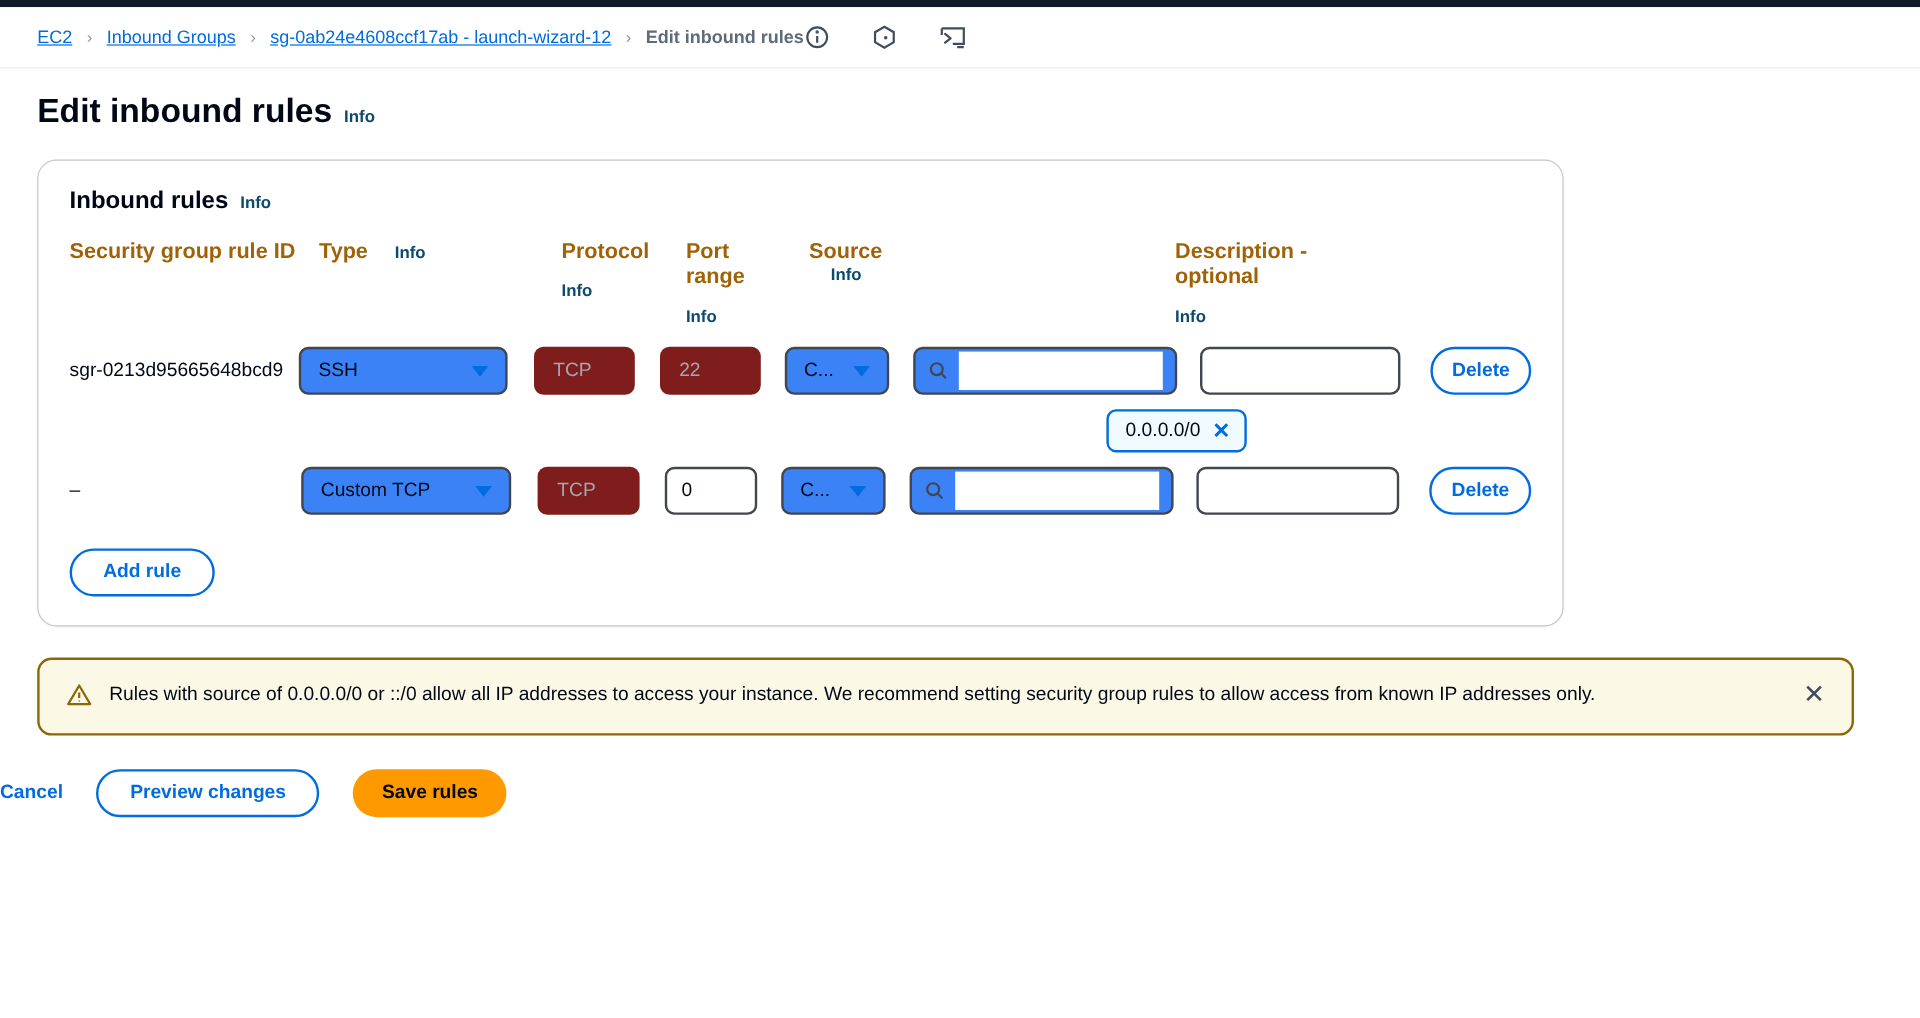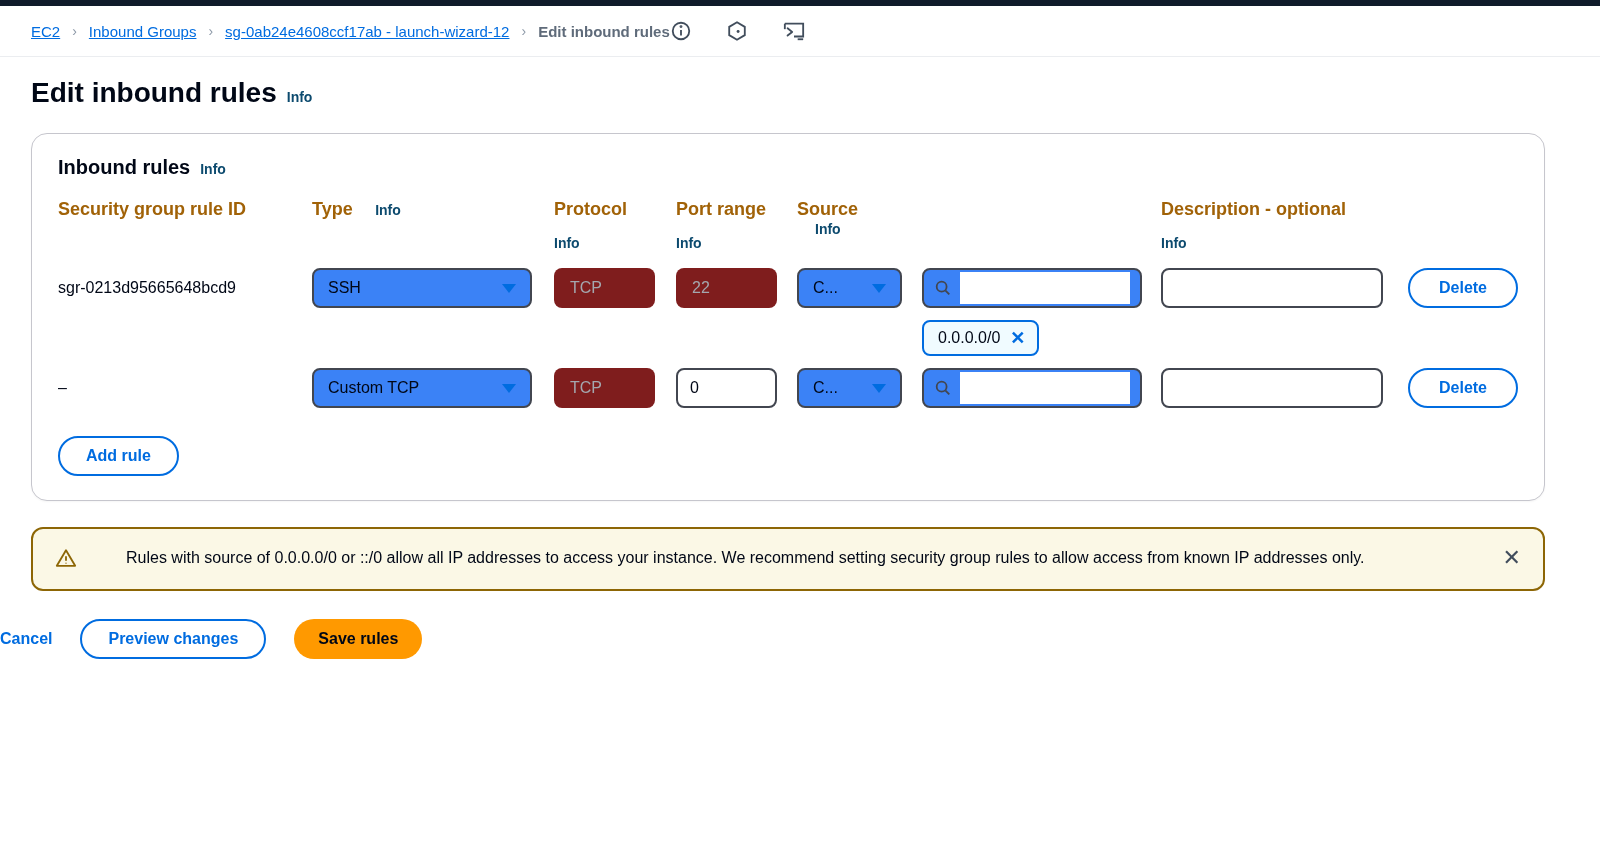--- a/index.html
+++ b/index.html
@@ -19,21 +19,21 @@
   .top-icons svg { display:block; cursor:pointer; }
 
   
   .page-head { padding:20px 31px 0 31px; }
   .title-row { display:flex; align-items:baseline; gap:10px; }
   .page-title { font-size:28px; font-weight:bold; color:#000716; }
   .info-link { color:#0c4a6e; font-size:14px; font-weight:bold; cursor:pointer; }
   .page-desc { margin-top:12px; font-size:16px; color:#000716; }
 
   
-  .card { margin:24px 31px 0 31px; width:1514px; background:#fff;
+  .card { margin:24px 31px 0 31px; width:1272px; background:#fff;
     border:1px solid #c6c6cd; border-radius:16px; padding:22px 26px 24px 26px;
     box-shadow:0 1px 2px rgba(0,7,22,.04); }
   .card-title-row { display:flex; align-items:baseline; gap:10px; }
   .card-title { font-size:20px; font-weight:bold; color:#000716; }
 
   
   .rule-row { display:flex; align-items:center; }
   .col-ruleid   { width:254px; }
   .col-type     { width:220px; margin-right:22px; }
   .col-proto    { width:101px; margin-right:21px; }
@@ -77,21 +77,21 @@
   .dash-cell { font-size:16px; color:#000716; }
 
   .add-rule-wrap { margin-top:28px; }
   .add-rule { padding:0 26px; height:40px; }
 
   
   .warning { margin:26px 31px 0 31px; width:1514px; background:#fbf8e6;
     border:2px solid #8d6605; border-radius:12px; padding:16px 22px 16px 22px;
     display:flex; align-items:flex-start; gap:14px; }
   .warn-icon { flex:none; margin-top:2px; }
-  .warn-text { font-size:16px; color:#000716; line-height:26px; flex:1; padding-right:60px;margin-left:35px; }
+  .warn-text { font-size:16px; color:#000716; line-height:26px; flex:1; padding-right:60px; }
   .warn-close { flex:none; color:#414d5c; font-size:22px; cursor:pointer; line-height:1;
     background:none; border:none; font-family:"Liberation Sans", sans-serif; margin-top:2px; }
 
   
   .footer { margin:28px 55px 0 0; display:flex; align-items:center; justify-content:flex-start; gap:28px; }
   .cancel-link { color:#006ce0; font-size:16px; font-weight:bold; cursor:pointer;
     background:none; border:none; font-family:"Liberation Sans", sans-serif; }
   .preview-btn { padding:0 26px; }
   .save-btn { height:40px; border:none; border-radius:20px; background:#ff9900; color:#000716;
     font-size:16px; font-weight:bold; padding:0 24px; cursor:pointer;

